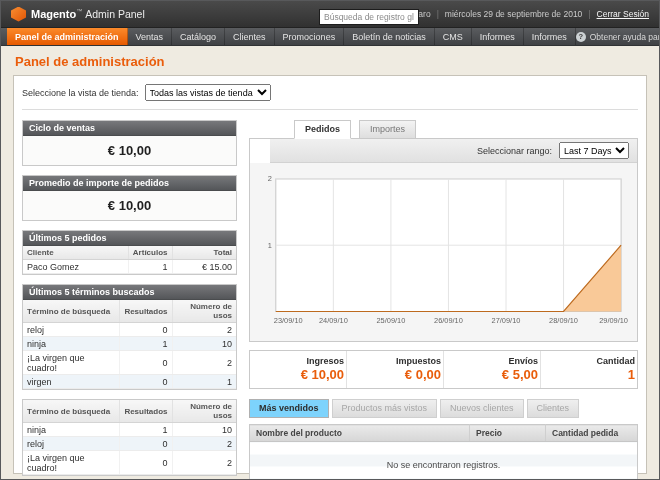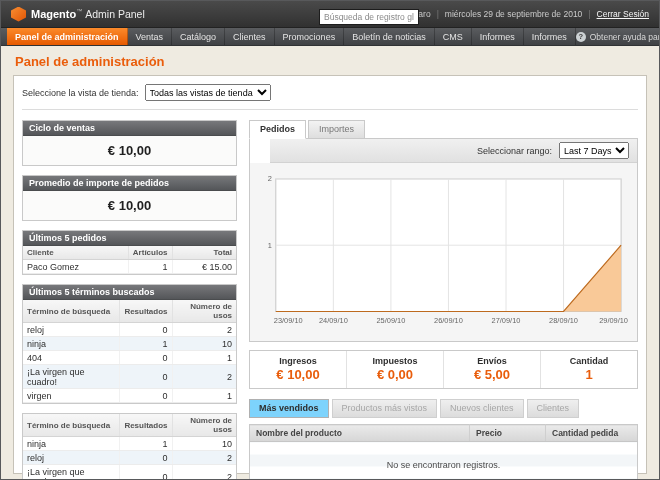--- a/index.html
+++ b/index.html
@@ -42,32 +42,32 @@
   table.mini{width:100%;border-collapse:collapse;background:#fff;}
   table.mini th{font-size:8px;font-weight:bold;color:#555;background:linear-gradient(#f7f7f7,#e8e8e8);border-bottom:1px solid #d4d4d4;border-right:1px solid #e2e2e2;padding:2px 4px;text-align:left;}
   table.mini td{font-size:9px;color:#2f2f2f;padding:1.5px 4px;border-bottom:1px solid #ececec;border-right:1px solid #f1f1f1;}
   table.mini th:last-child,table.mini td:last-child{border-right:none;}
   table.mini tbody tr:nth-child(even) td{background:#eef4f9;}
   table.mini th:nth-child(2){width:44px;}
   table.mini th:nth-child(3){width:64px;}
   table.mini th:nth-child(n+2),table.mini td:nth-child(n+2){text-align:right;}
 
   
-  .tabs{display:flex;gap:2px;position:relative;z-index:2;margin-bottom:-1px;}
+  .tabs{display:flex;gap:8px;position:relative;z-index:2;margin-bottom:-1px;margin-left:45px;}
   .tab{font-size:9px;padding:3px 10px 4px;border:1px solid #c9c9c9;background:linear-gradient(#f3f3f3,#dedede);color:#777;cursor:pointer;}
   .tab.active{background:#fff;color:#333;font-weight:bold;border-bottom-color:#fff;}
   .card{border:1px solid #c9c9c9;background:#fff;position:relative;z-index:1;}
   .range-bar{display:flex;justify-content:flex-end;align-items:center;gap:7px;font-size:9px;color:#333;background:linear-gradient(#f0f0f0,#e1e1e1);border-bottom:1px solid #d2d2d2;padding:3px 8px;margin-left:20px;}
   .chart-wrap{padding:8px;background:#f5f5f5;}
   .chart-wrap svg{display:block;width:100%;height:auto;}
   svg text{font-family:"Liberation Sans",sans-serif;}
 
   
   .totals{display:flex;border:1px solid #c9c9c9;background:#fff;margin-top:8px;text-align:center;}
-  .total{flex:1;padding:5px 2px 6px;border-left:1px solid #e2e2e2;}
+  .total{flex:1;padding:5px 2px 6px;border-left:1px solid #e2e2e2;text-align:right;}
   .total:first-child{border-left:none;}
   .total .lbl{font-size:9px;font-weight:bold;color:#2e2e2e;}
   .total .val{font-size:13px;font-weight:bold;color:#e95d0b;margin-top:1px;}
 
   
   .grid-tabs{display:flex;gap:3px;margin:10px 0 6px;}
   .gtab{font-size:9px;padding:3px 9px 4px;border:1px solid #cfcfcf;background:linear-gradient(#efefef,#dcdcdc);color:#a7a7a7;cursor:pointer;}
   .gtab.active{background:#7dd3fc;color:#2e2e2e;font-weight:bold;border-color:#b0b0b0;}
   table.grid{width:100%;border-collapse:collapse;border:1px solid #c9c9c9;}
   table.grid th{font-size:8.5px;font-weight:bold;color:#444;text-align:left;background:linear-gradient(#eaeaea,#d6d6d6);border-bottom:1px solid #c6c6c6;border-right:1px solid #cfcfcf;padding:3px 6px;}
@@ -172,25 +172,20 @@
             <tbody>
                 <tr>
                   <td>reloj</td>
                   <td>0</td>
                   <td>2</td>
                 </tr>
                 <tr>
                   <td>ninja</td>
                   <td>1</td>
                   <td>10</td>
-                </tr>
-                <tr>
-                  <td>404</td>
-                  <td>0</td>
-                  <td>1</td>
                 </tr>
                 <tr>
                   <td>¡La virgen que cuadro!</td>
                   <td>0</td>
                   <td>2</td>
                 </tr>
                 <tr>
                   <td>virgen</td>
                   <td>0</td>
                   <td>1</td>

